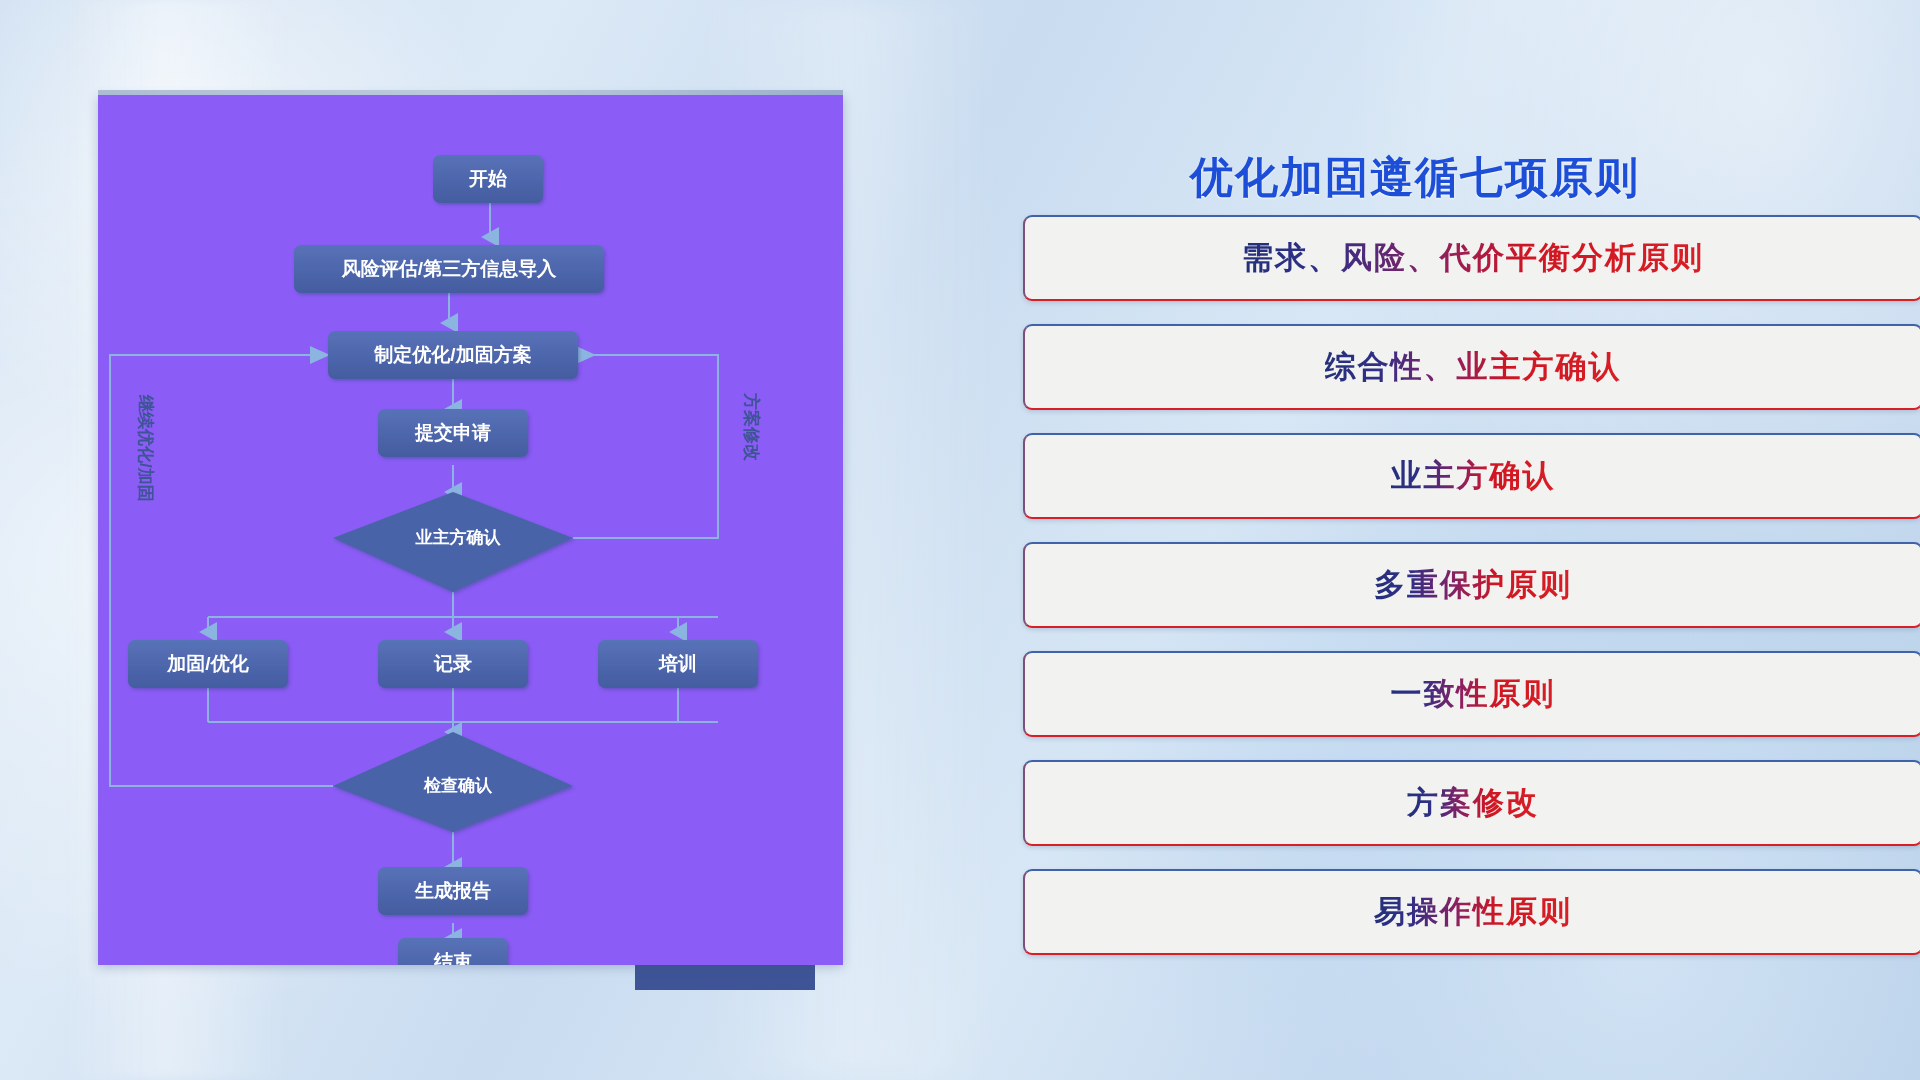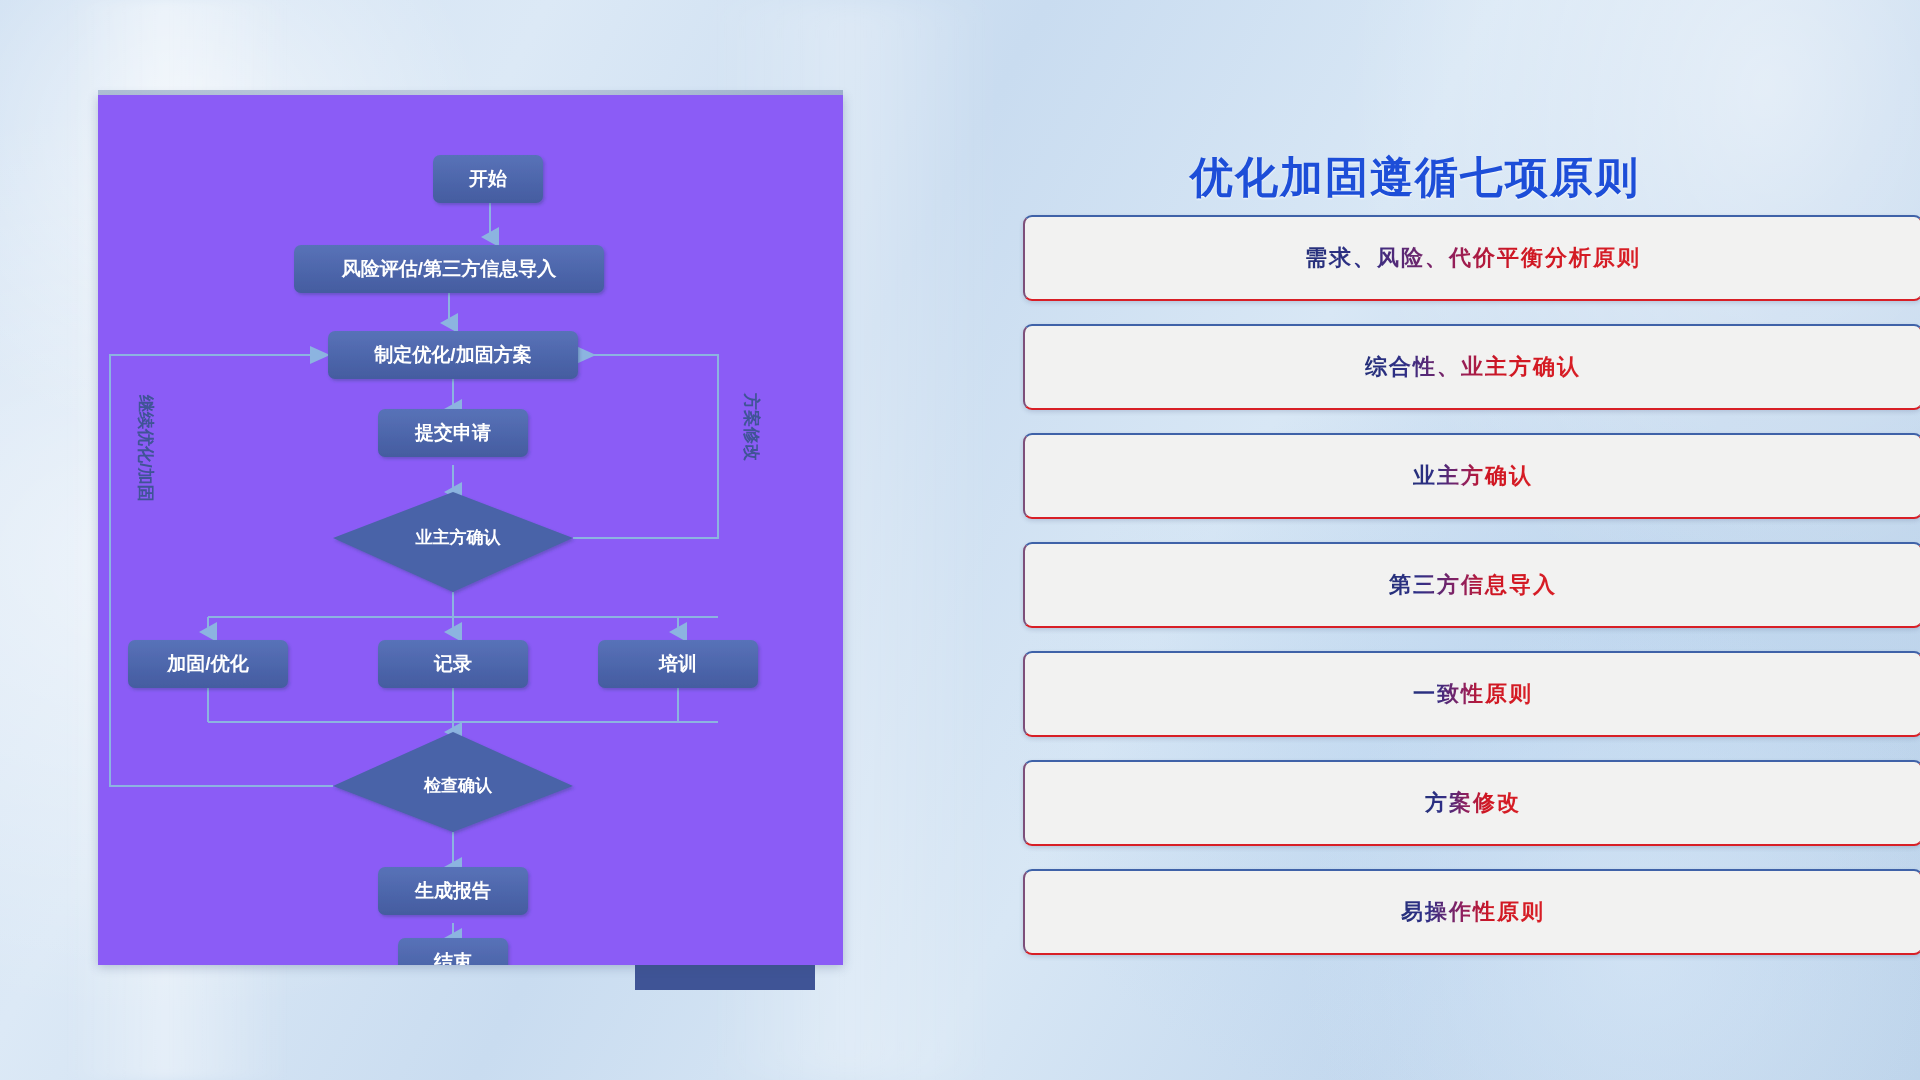--- a/index.html
+++ b/index.html
@@ -84,21 +84,21 @@
     border-radius:9px;
     border-top:2.5px solid #3f62a8;
     border-left:2.5px solid #7d4f7a;
     border-right:2.5px solid #b22a33;
     border-bottom:2.5px solid #d81f26;
     box-shadow:0 2px 4px rgba(80,100,140,.22);
     display:flex;align-items:center;justify-content:center;
     overflow:hidden;
   }
   .principle-card .ptext{
-    font-size:22px;font-weight:bold;
+    font-size:31px;font-weight:bold;
     font-family:"Liberation Serif","DejaVu Serif",serif;
     background:linear-gradient(90deg,#25307a 0%,#2f2f86 18%,#8c2060 42%,#cf1622 62%,#d81f26 100%);
     -webkit-background-clip:text;background-clip:text;
     color:transparent;-webkit-text-fill-color:transparent;
     white-space:nowrap;
     letter-spacing:2px;
   }
 </style>
 </head>
 <body>
@@ -203,21 +203,21 @@
     <div class="principle-card">
       <span class="ptext">需求、风险、代价平衡分析原则</span>
     </div>
     <div class="principle-card">
       <span class="ptext">综合性、业主方确认</span>
     </div>
     <div class="principle-card">
       <span class="ptext">业主方确认</span>
     </div>
     <div class="principle-card">
-      <span class="ptext">第三方信息导入</span>
+      <span class="ptext">多重保护原则</span>
     </div>
     <div class="principle-card">
       <span class="ptext">一致性原则</span>
     </div>
     <div class="principle-card">
       <span class="ptext">方案修改</span>
     </div>
     <div class="principle-card">
       <span class="ptext">易操作性原则</span>
     </div>

